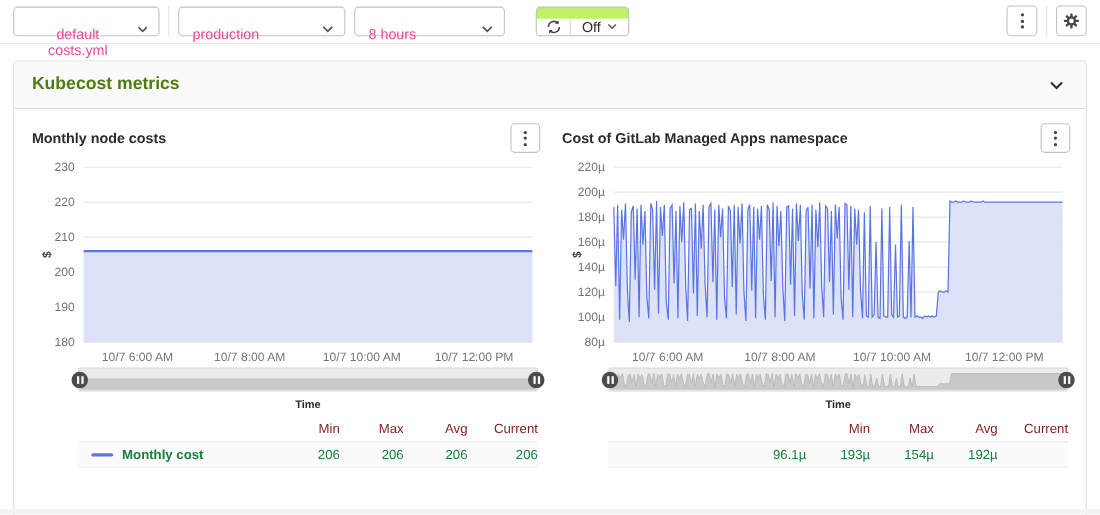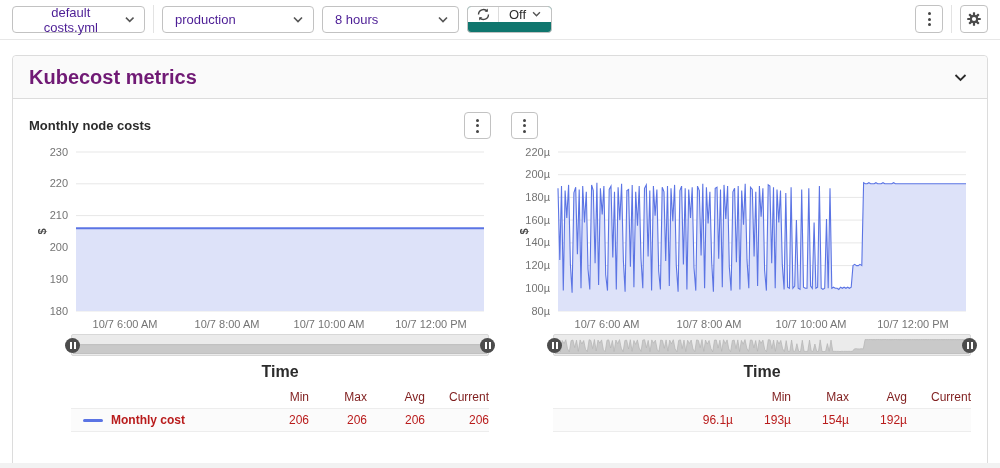--- a/index.html
+++ b/index.html
@@ -4,46 +4,46 @@
 <style>
   * { box-sizing: border-box; margin: 0; padding: 0; }
   html,body { width:1000px; height:468px; overflow:hidden; }
   body {
     font-family: "Liberation Sans", sans-serif;
     background:#fff; color:#303030; position:relative;
   }
   
   .toolbar { position:absolute; top:0; left:0; right:0; height:38px;
     display:flex; align-items:center; padding:0 12px; gap:8px; }
-  .dd { display:inline-flex; align-items:center; justify-content:space-between;
+  .dd { display:inline-flex; align-items:flex-start; justify-content:space-between;
     height:27px; border:1px solid #c2c2c2; border-radius:4px; background:#fff;
-    font-family:inherit; font-size:13px; color:#4c1d95; padding:1px 10px 0 12px; gap:8px; cursor:pointer; }
+    font-family:inherit; font-size:13px; color:#ec4899; padding:16px 10px 0 12px; gap:8px; cursor:pointer; }
   .dd-dashboard { width:133px; }
   .dd-env { width:152px; }
   .dd-range { width:137px; }
   .v-sep { width:1px; height:28px; background:#e3e3e3; }
-  .btn-group { display:flex; align-items:flex-start; height:27px; border:1px solid #c2c2c2;
-    border-radius:4px; overflow:hidden; background:#0f766e; }
+  .btn-group { display:flex; align-items:flex-end; height:27px; border:1px solid #c2c2c2;
+    border-radius:4px; overflow:hidden; background:#bef264;margin-left:20px; }
   .grp-icon-btn { width:30px; border:none; background:#fff; display:flex;
     align-items:center; justify-content:center; cursor:pointer; }
   .grp-dd { display:flex; align-items:center; gap:6px; border:none; border-left:1px solid #dcdcdc;
     background:#fff; font-family:inherit; font-size:13px; color:#2e2e2e; padding:0 10px; cursor:pointer; }
   .spacer { flex:1; }
   .icon-btn { width:28px; height:28px; border:1px solid #c2c2c2; border-radius:4px;
     background:#fff; display:flex; align-items:center; justify-content:center; cursor:pointer; }
   .dots { display:flex; flex-direction:column; gap:2.5px; }
   .dots i { width:3px; height:3px; border-radius:50%; background:#454545; }
   .toolbar-divider { position:absolute; top:39px; left:0; right:0; height:1px; background:#e7e7e7; }
   
   .card { position:absolute; top:55px; left:12px; width:976px; height:500px;
     border:1px solid #dcdcdc; border-radius:4px; background:#fff; }
   .card-header { height:43px; background:#fafafa; border-bottom:1px solid #dcdcdc;
     border-radius:4px 4px 0 0; display:flex; align-items:center;
     justify-content:space-between; padding:0 16px; }
-  .card-title { font-size:20px; font-weight:bold; color:#701a75; }
+  .card-title { font-size:16px; font-weight:bold; color:#4d7c0f; }
   .collapse-btn { border:none; background:transparent; cursor:pointer; padding:4px; display:flex; }
   .card-body { display:flex; gap:20px; padding:12px 16px 0 16px; }
   
   .panel { width:462px; }
   .panel-head { display:flex; align-items:center; justify-content:space-between; height:29px;gap:28px; }
   .panel-title { font-size:13px; font-weight:bold; color:#2b2b2b; }
   .panel-kebab { width:27px; height:27px; border:1px solid #c2c2c2; border-radius:4px;
     background:#fff; display:flex; align-items:center; justify-content:center; cursor:pointer; }
   .chart-svg { display:block; width:462px; height:188px; margin-top:4px; }
   svg text.tick { font-family:"Liberation Sans",sans-serif; font-size:11px; fill:#747474; }
@@ -51,29 +51,29 @@
   
   .slider { position:relative; margin:2px 0 0 42px; width:418px; height:22px;
     background:#ebebeb; border:1px solid #d8d8d8; border-radius:2px; cursor:pointer; }
   .mini { position:absolute; left:1px; top:1px; width:414px; height:18px; }
   .handle { position:absolute; top:3px; width:15px; height:15px; border-radius:50%;
     background:#4c4c4c; display:flex; align-items:center; justify-content:center;
     gap:2px; cursor:ew-resize; z-index:2; }
   .handle i { width:2px; height:7px; background:#fff; }
   .handle.h-left { left:-7px; }
   .handle.h-right { right:-7px; }
-  .time-label { margin-left:42px; width:418px; text-align:center; font-size:16px;
+  .time-label { margin-left:42px; width:418px; text-align:center; font-size:10px;
     font-weight:bold; color:#2b2b2b; padding-top:7px; }
   
   .legend { margin:7px 0 0 42px; width:418px; font-size:12px; }
   .legend-head, .legend-row { display:grid; grid-template-columns:1fr 58px 58px 58px 64px;
     align-items:center; }
   .legend-head { font-weight:normal; color:#7f1d1d; padding:2px 0 4px 0; }
   .legend-row { background:#fbfbfb; border-top:1px solid #ededed; border-bottom:1px solid #ededed;
-    padding:4px 0; color:#b91c1c; }
+    padding:4px 0; color:#15803d; }
   .num { text-align:right; }
   .series-cell { display:flex; align-items:center; gap:8px; padding-left:12px; font-weight:bold; }
   .marker { width:20px; height:3px; border-radius:2px; background:#5b74e4; }
   .bottom-band { position:absolute; left:0; right:0; top:463px; height:5px; background:#f2f2f2; }
 </style>
 </head>
 <body>
 
 <div class="toolbar">
   <button class="dd dd-dashboard">
@@ -208,20 +208,21 @@
           <span class="num">206</span>
           <span class="num">206</span>
           <span class="num">206</span>
           <span class="num">206</span>
         </div>
       </div>
     </div>
 
     <div class="panel">
       <div class="panel-head">
+        <span class="panel-title">Cost of GitLab Managed Apps namespace</span>
         <button class="panel-kebab">
           <span class="dots">
               <i></i>
               <i></i>
               <i></i>
             </span>
         </button>
       </div>
       <svg class="chart-svg" viewBox="0 0 462 188">
           <line x1="47" x2="455" y1="8.0" y2="8.0" stroke="#e7e7e7" stroke-width="1"></line>

